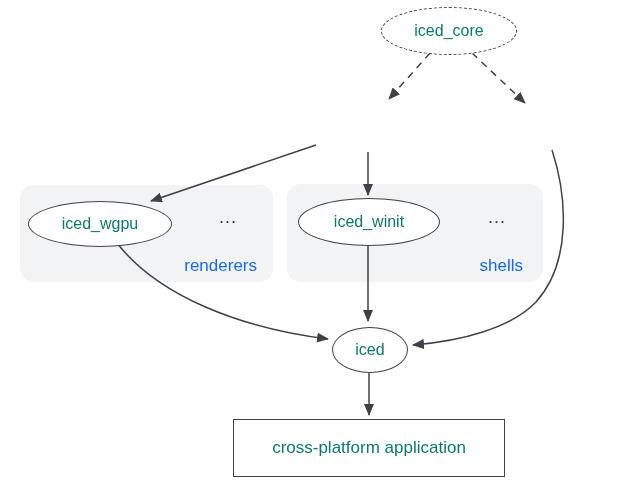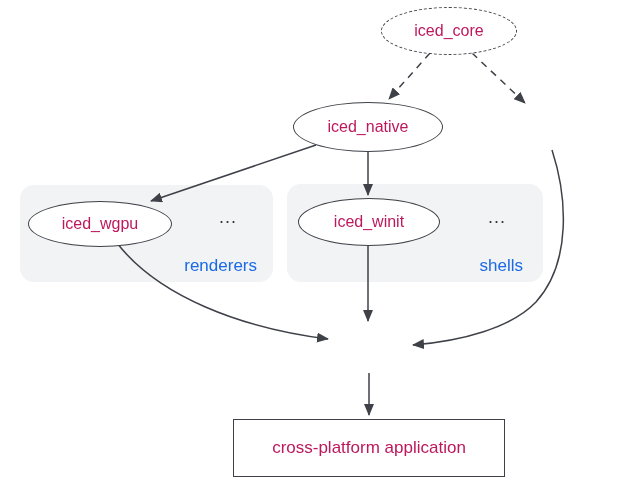--- a/index.html
+++ b/index.html
@@ -39,21 +39,21 @@
     top: 0;
     z-index: 2;
   }
   .node {
     position: absolute;
     display: flex;
     align-items: center;
     justify-content: center;
     background: #ffffff;
     border: 1.5px solid #3e4147;
-    color: #be185d;
+    color: #0f766e;
     font-size: 16px;
     z-index: 3;
     box-sizing: border-box;
     white-space: nowrap;
   }
   .node.ellipse { border-radius: 50%; }
   .node.dashed  { border-style: dashed; }
   .node.rect    { border-radius: 0; border-width: 1.8px; font-size: 17px; }
 </style>
 </head>
@@ -86,31 +86,31 @@
       <path d="M368,246 L368,321" marker-end="url(#arrow)"></path>
       <path d="M552,150 C567,196 572,262 536,302 C511,328 462,341 413,345" marker-end="url(#arrow)"></path>
       <path d="M369,373 L369,415" marker-end="url(#arrow)"></path>
     </g>
   </svg>
 
   <div class="node ellipse dashed" style="left:381px; top:7px; width:136px; height:48px;">
     <span>iced_core</span>
   </div>
 
-  <div class="node ellipse" style="left:293px; top:102px; width:150px; height:50px;">
-    <span>iced_native</span>
-  </div>
 
 
   <div class="node ellipse" style="left:298px; top:198px; width:142px; height:48px;">
     <span>iced_winit</span>
   </div>
 
   <div class="node ellipse" style="left:28px; top:201px; width:144px; height:46px;">
     <span>iced_wgpu</span>
   </div>
 
+  <div class="node ellipse" style="left:332px; top:327px; width:76px; height:46px;">
+    <span>iced</span>
+  </div>
 
   <div class="node rect" style="left:233px; top:419px; width:272px; height:58px;">
     <span>cross-platform application</span>
   </div>
 
 </div>
 
 </body></html>

